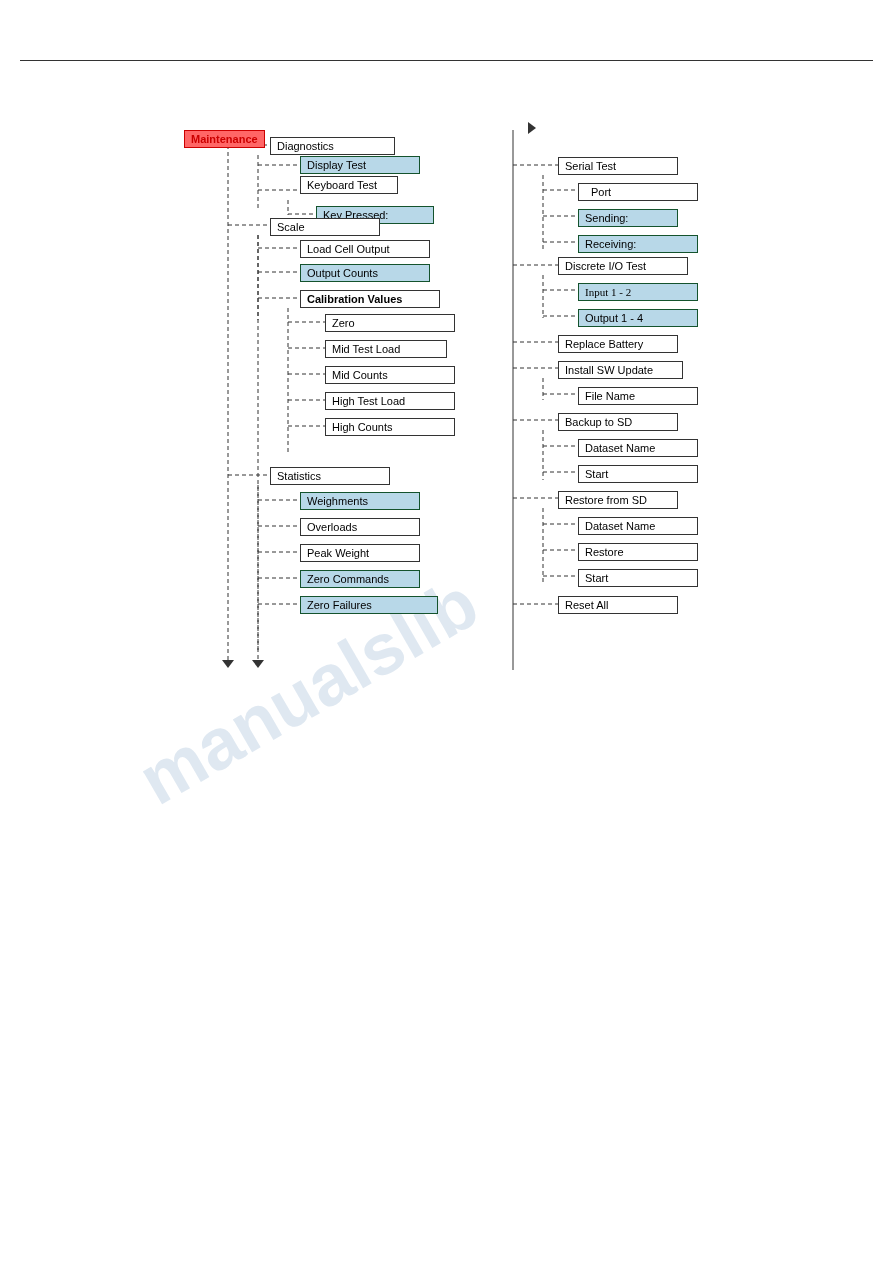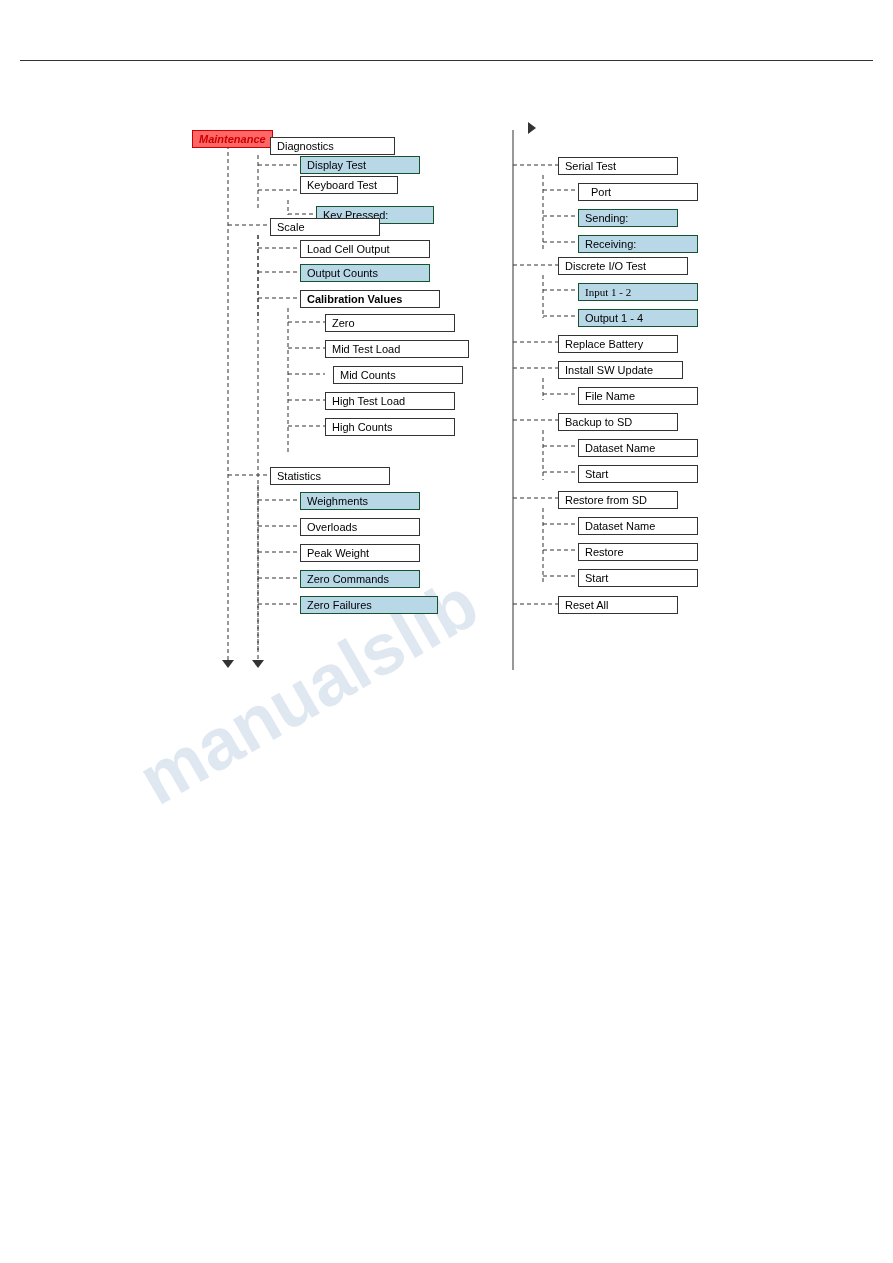--- a/index.html
+++ b/index.html
@@ -182,21 +182,21 @@
     <line x1="543" y1="576" x2="578" y2="576" stroke="#333" stroke-width="1" stroke-dasharray="4,3"></line>
 
     <line x1="513" y1="604" x2="558" y2="604" stroke="#333" stroke-width="1" stroke-dasharray="4,3"></line>
 
     <polygon points="228,668 222,660 234,660" fill="#333"></polygon>
     <polygon points="258,668 252,660 264,660" fill="#333"></polygon>
 
     <polygon points="536,128 528,122 528,134" fill="#333"></polygon>
   </svg>
 
-  <div class="node node-red" style="position:absolute; top:130px; left:192px;font-style:italic;">
+  <div class="node node-red" style="position:absolute; top:130px; left:184px;">
     <span>Maintenance</span>
   </div>
 
   <div class="node" style="position:absolute; top:137px; left:270px; width:125px;">
     <span>Diagnostics</span>
   </div>
 
   <div class="node node-highlight" style="position:absolute; top:156px; left:300px; width:120px;">
     <span>Display Test</span>
   </div>
@@ -222,25 +222,25 @@
   </div>
 
   <div class="node" style="position:absolute; top:290px; left:300px; width:140px;font-weight:bold;">
     <span>Calibration Values</span>
   </div>
 
   <div class="node" style="position:absolute; top:314px; left:325px; width:130px;">
     <span>Zero</span>
   </div>
 
-  <div class="node" style="position:absolute; top:340px; left:325px; width:144px;">
+  <div class="node" style="position:absolute; top:340px; left:325px; width:122px;">
     <span>Mid Test Load</span>
   </div>
 
-  <div class="node" style="position:absolute; top:366px; left:325px; width:130px;margin-left:8px;">
+  <div class="node" style="position:absolute; top:366px; left:325px; width:130px;">
     <span>Mid Counts</span>
   </div>
 
   <div class="node" style="position:absolute; top:392px; left:325px; width:130px;">
     <span>High Test Load</span>
   </div>
 
   <div class="node" style="position:absolute; top:418px; left:325px; width:130px;">
     <span>High Counts</span>
   </div>

